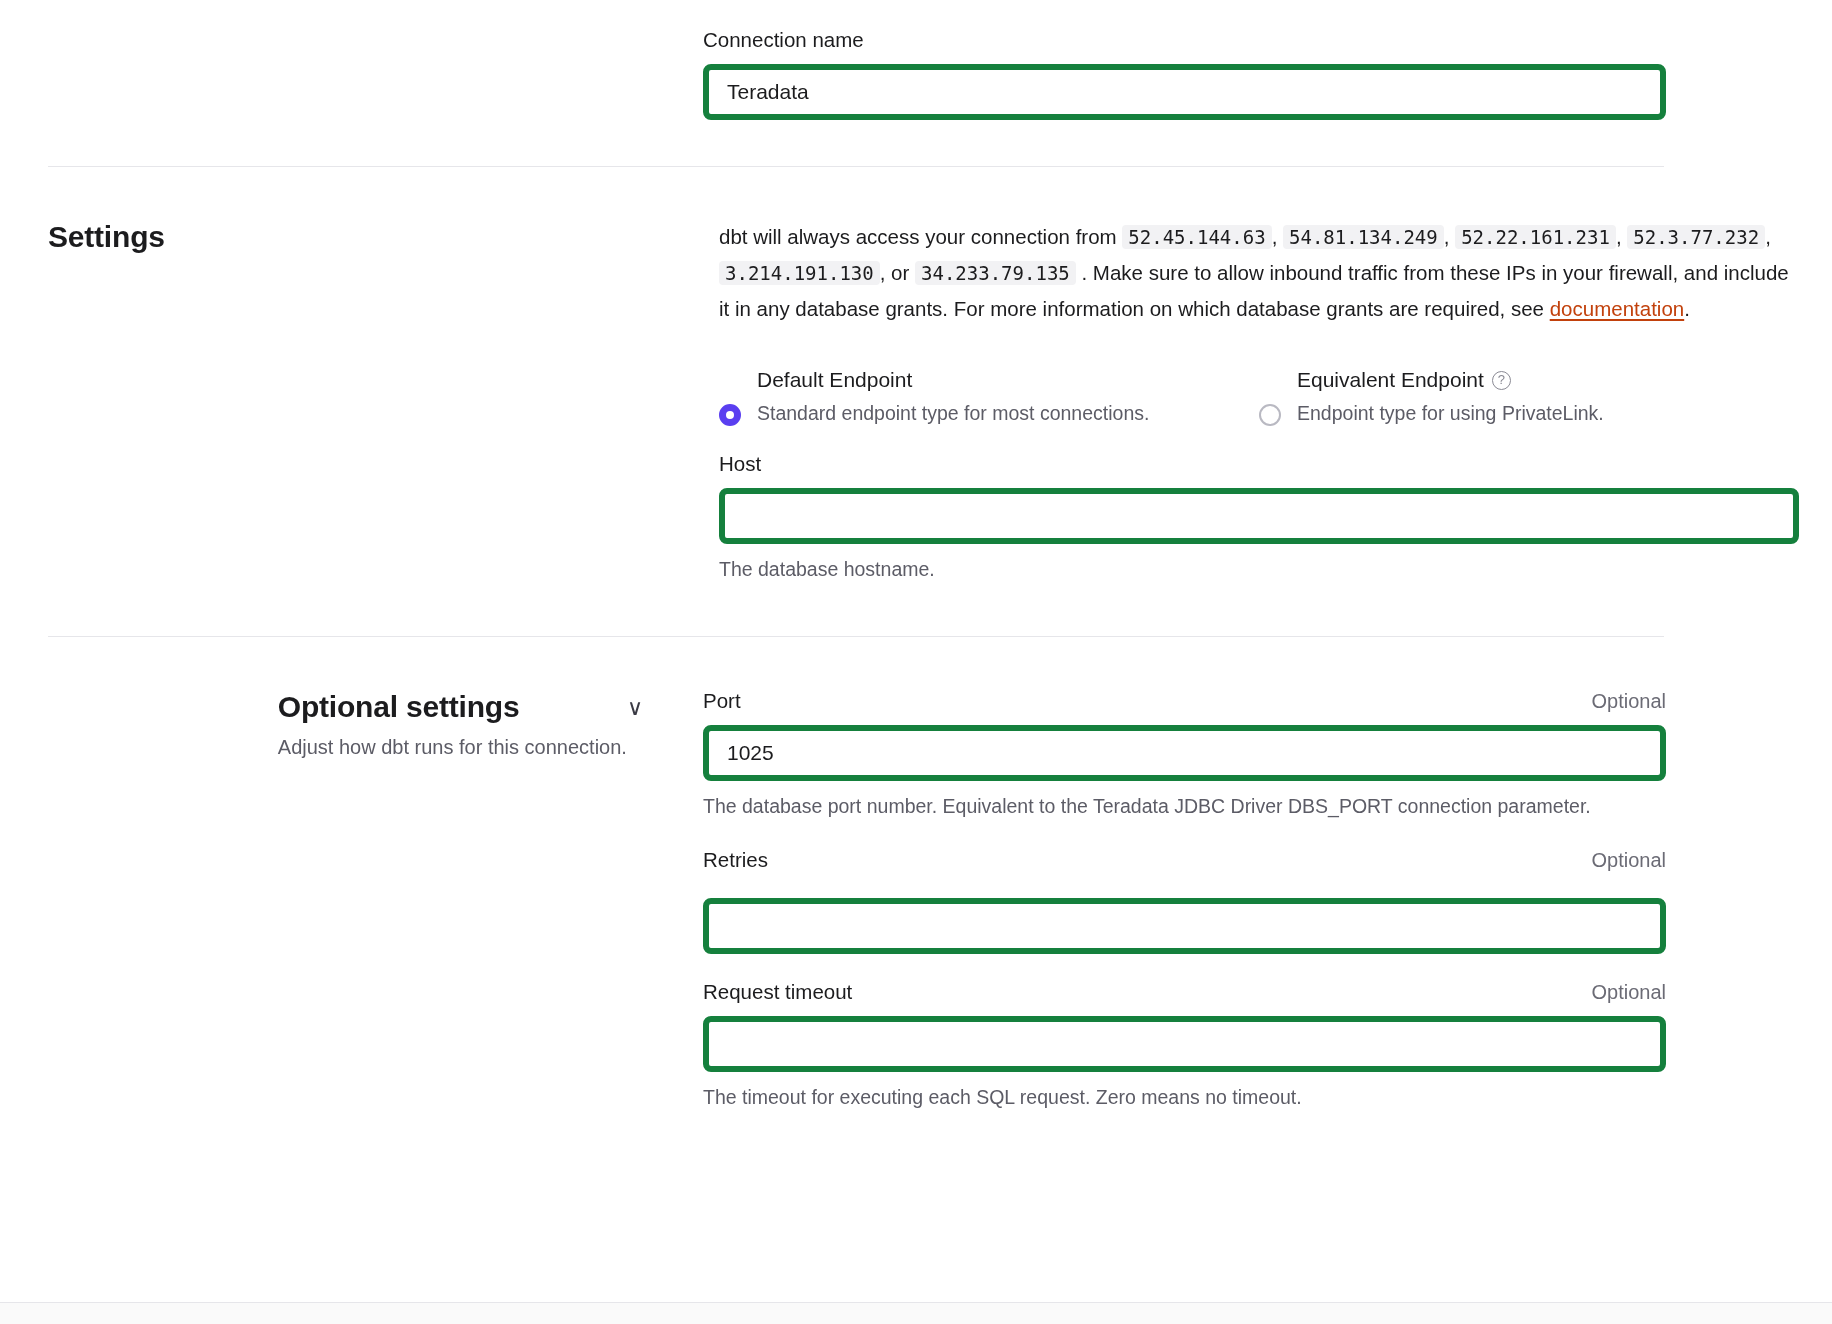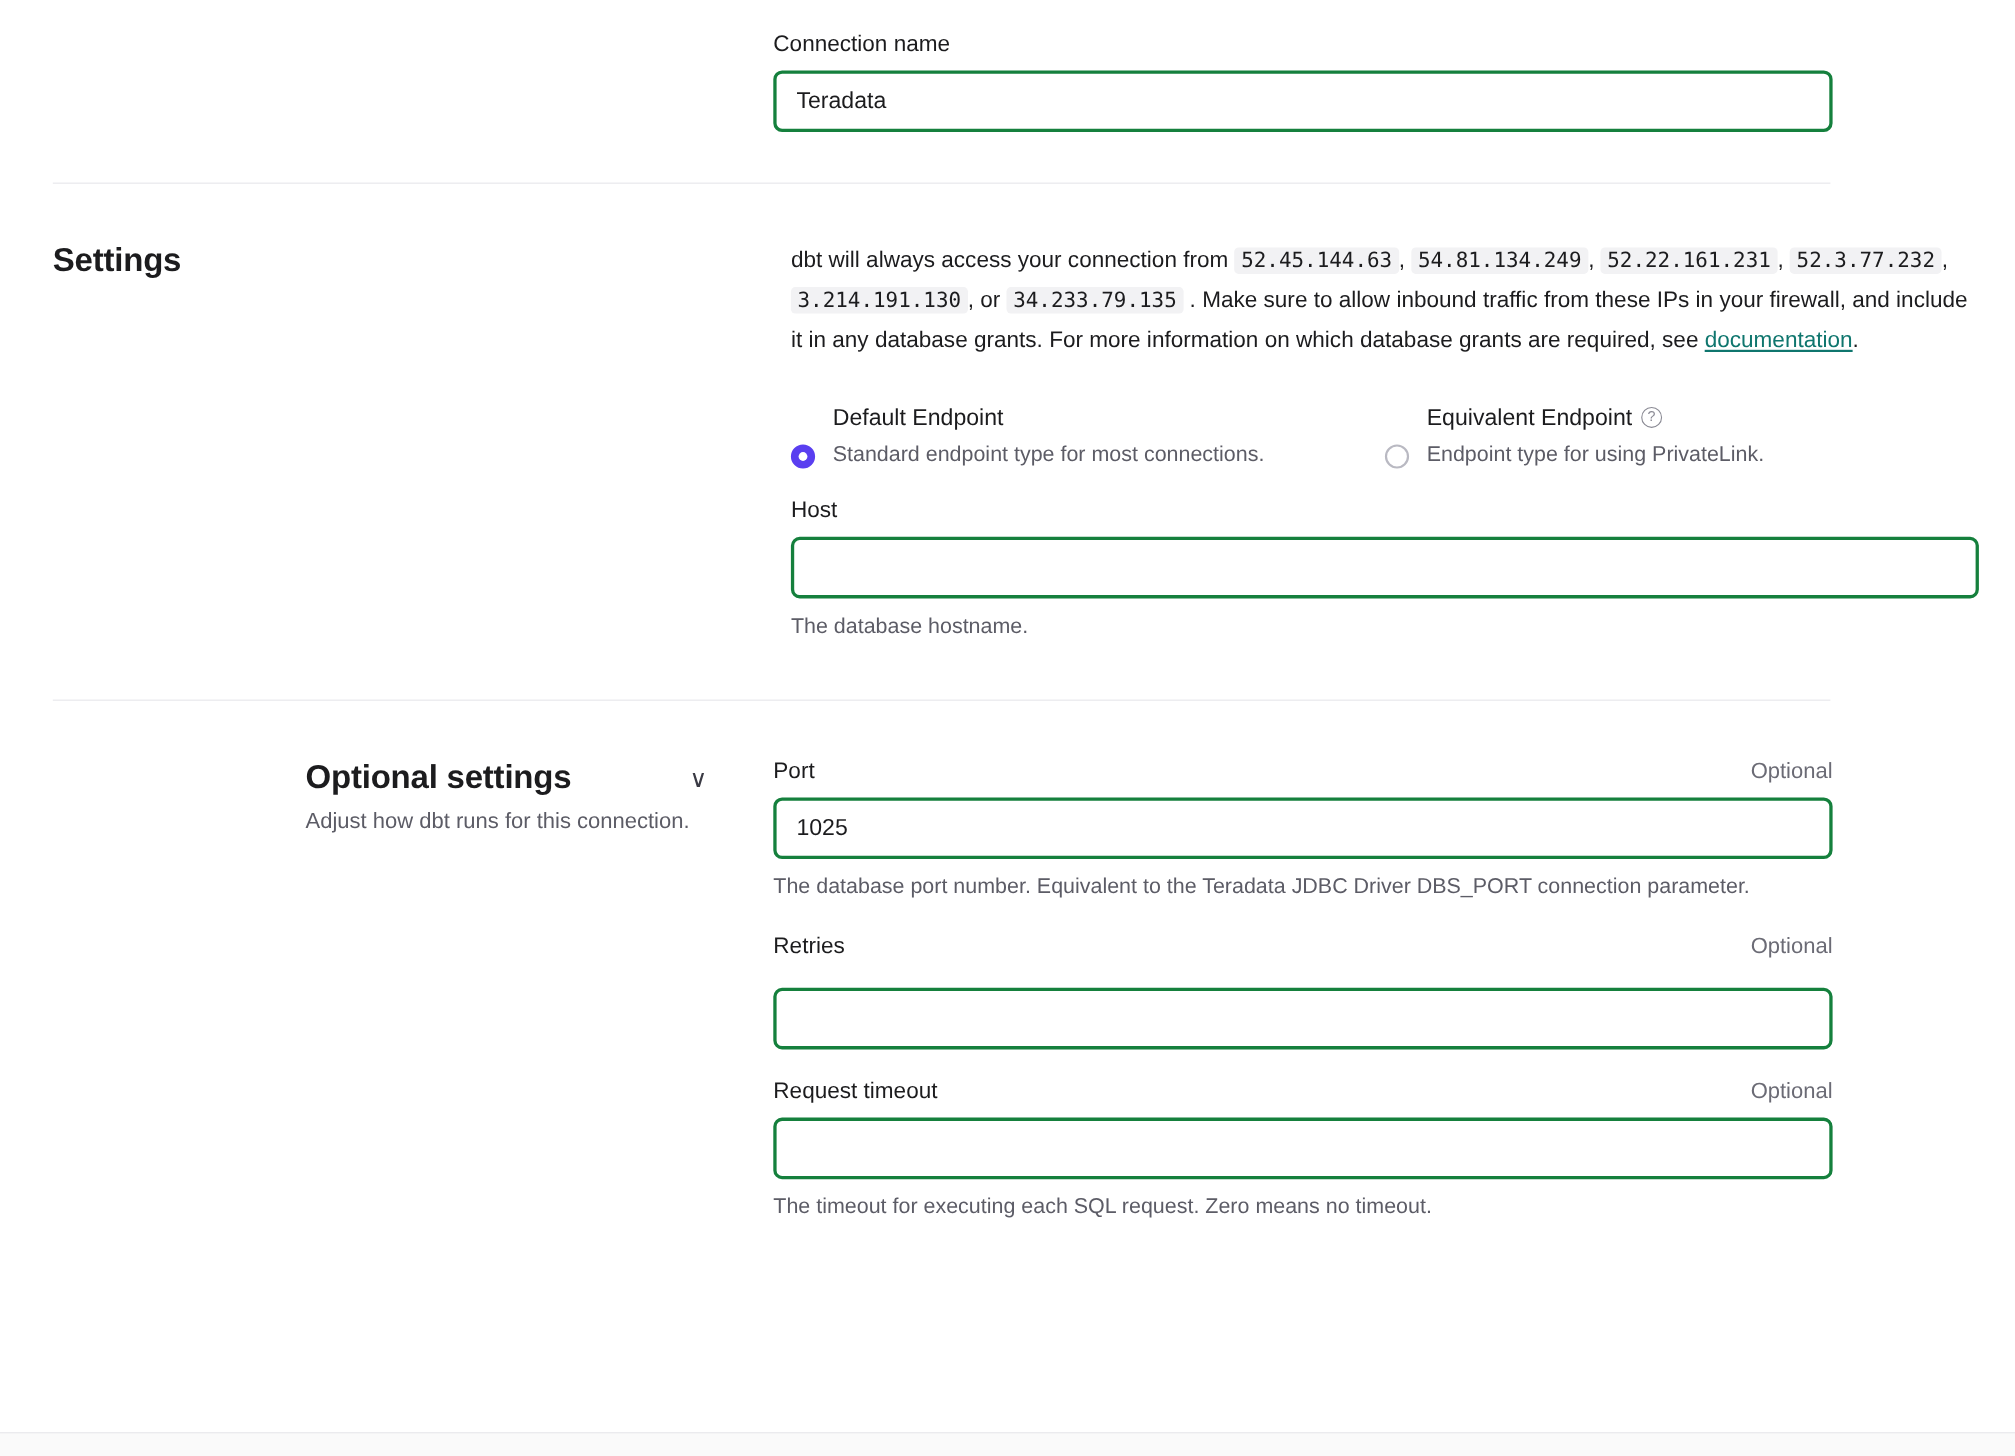--- a/index.html
+++ b/index.html
@@ -54,21 +54,21 @@
   .field-label {
     font-size: 20.5px;
     color: #1c1c1e;
     margin-bottom: 12px;
     display: block;
     font-weight: 400;
   }
   .input {
     width: 100%;
     height: 56px;
-    border: 3px solid #15803d;
+    border: 6px solid #15803d;
     border-radius: 8px;
     background: #fff;
     font-size: 21px;
     font-family: "Liberation Sans", sans-serif;
     color: #1c1c1e;
     padding: 0 18px;
     outline: none;
     display: block;
   }
   .input::placeholder { color: #a0a0a8; }
@@ -99,21 +99,21 @@
     margin-top: 8px;
     line-height: 1.45;
   }
   .desc {
     font-size: 20.5px;
     line-height: 1.75;
     color: #1c1c1e;
     margin: 0 0 10px 0;
   }
   .desc a {
-    color: #0f766e;
+    color: #c2410c;
     text-underline-offset: 3px;
   }
 
   
   .radio-group {
     display: flex;
     margin-top: 40px;
     margin-bottom: 16px;
   }
   .radio-opt {

